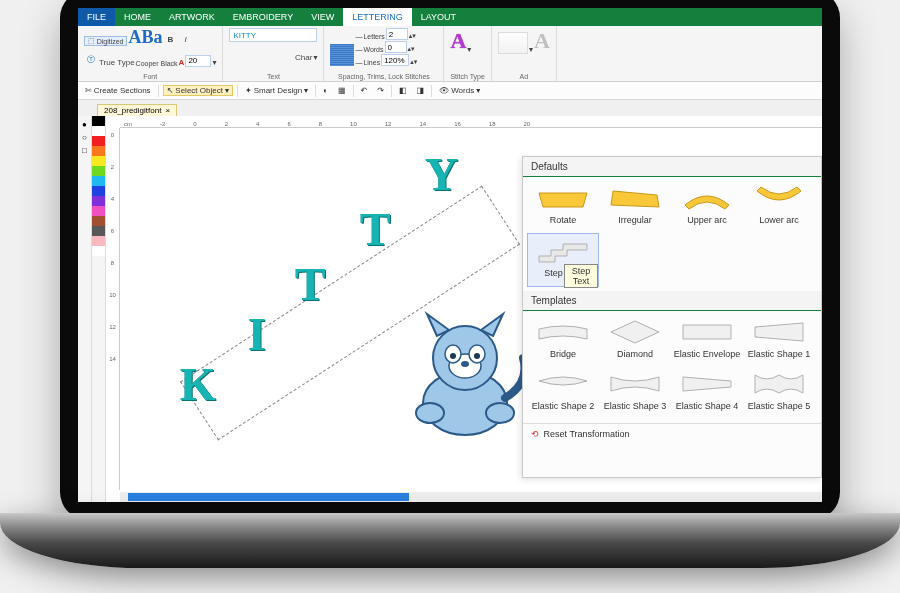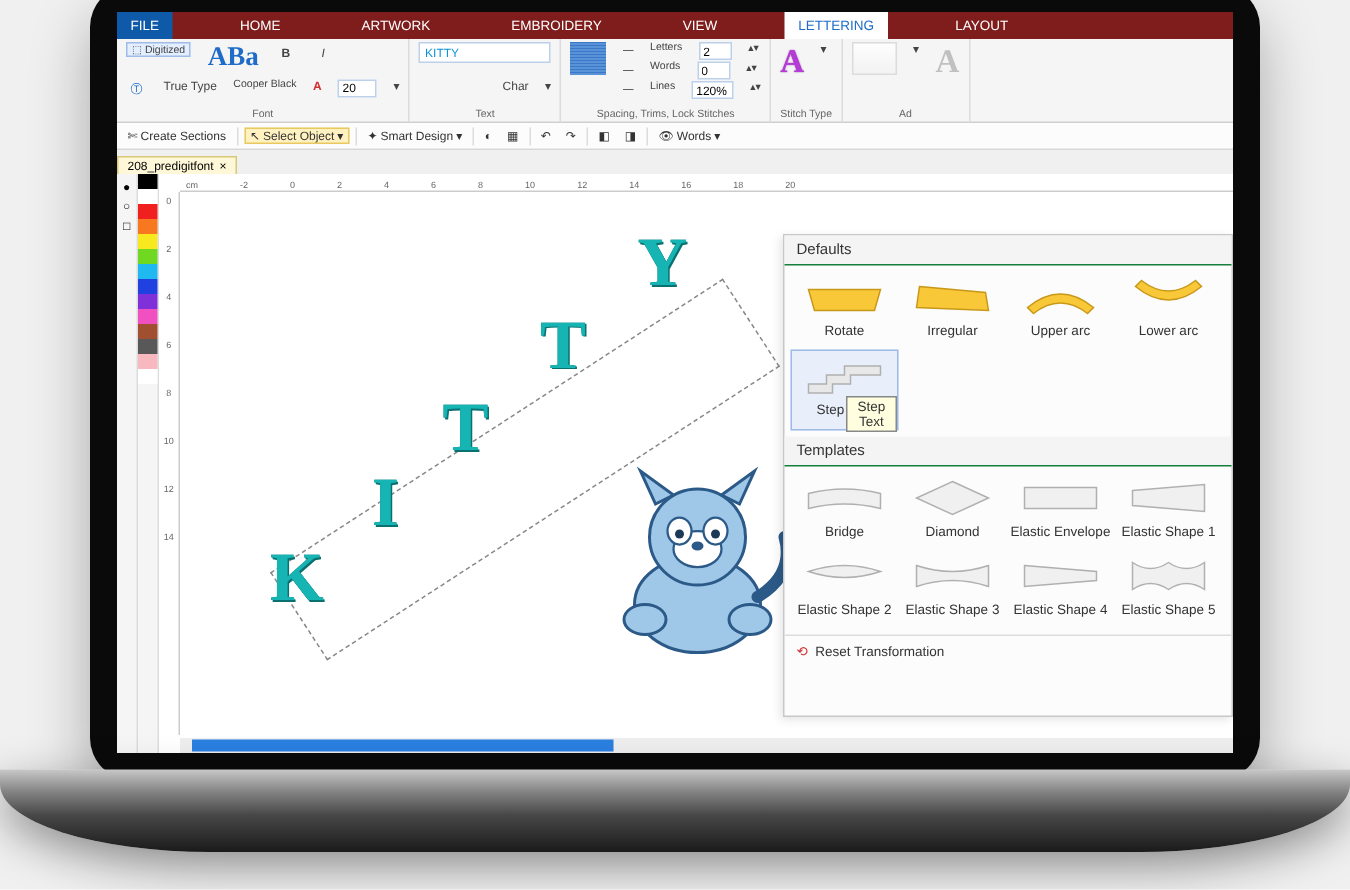--- a/index.html
+++ b/index.html
@@ -2,46 +2,46 @@
 <html><head>
 <meta charset="utf-8">
 <style>
 *{box-sizing:border-box;margin:0;padding:0;font-family:"Segoe UI",Arial,sans-serif;}
 body{background:#f0f0f0;width:900px;height:593px;position:relative;overflow:hidden;}
 .laptop{position:absolute;left:60px;top:-10px;width:780px;height:530px;background:#0a0a0a;border-radius:28px;padding:18px;box-shadow:0 20px 40px rgba(0,0,0,.3);}
 .laptop::after{content:"";position:absolute;left:-60px;right:-60px;bottom:-48px;height:55px;background:linear-gradient(180deg,#c8c8c8 0%,#888 25%,#484848 55%,#1a1a1a 100%);border-radius:0 0 140px 140px / 0 0 45px 45px;box-shadow:0 10px 30px rgba(0,0,0,.4);}
 .laptop::before{content:"";position:absolute;left:50%;bottom:-16px;transform:translateX(-50%);width:120px;height:8px;background:#505050;border-radius:0 0 10px 10px;}
 .screen{width:100%;height:100%;background:#fff;position:relative;overflow:hidden;}
 
-.tabs{background:#7f1d1d;height:18px;display:flex;align-items:center;font-size:9px;color:#fff;gap:36px;}
+.tabs{background:#15803d;height:18px;display:flex;align-items:center;font-size:9px;color:#fff;}
 .tabs .tab{padding:0 9px;height:100%;display:flex;align-items:center;cursor:pointer;}
 .tabs .file{background:#0f5aa8;}
 .tabs .active{background:#fff;color:#1e6cc7;}
 
 .ribbon{height:56px;background:#f5f5f5;border-bottom:1px solid #d0d0d0;display:flex;font-size:8px;color:#444;}
 .group{border-right:1px solid #dcdcdc;padding:2px 6px 0;display:flex;flex-direction:column;justify-content:space-between;}
-.group .row{display:flex;align-items:flex-start;gap:11px;}
+.group .row{display:flex;align-items:flex-end;gap:1px;}
 .group .lbl{text-align:center;font-size:7px;color:#666;padding-bottom:1px;}
 .digitized{background:#e3eefe;border:1px solid #9fbce8;padding:0 3px;font-size:7px;display:inline-flex;align-items:center;gap:2px;}
 .aba{font-family:Georgia,serif;font-weight:bold;color:#1e6cc7;font-size:18px;line-height:1;}
 .fontname{font-size:7px;}
 .smallinput{background:#fff;border:1px solid #bcd0ea;height:12px;width:26px;font-size:8px;padding:0 2px;}
 .textinput{background:#fff;border:1px solid #bcd0ea;height:14px;width:88px;font-size:8px;color:#0a94d6;padding:0 3px;}
 .iconbtn{width:14px;height:14px;display:inline-flex;align-items:center;justify-content:center;}
 .stitch-a{font-family:Georgia,serif;font-size:22px;font-weight:bold;color:#b53ad6;text-shadow:0 0 1px #7a2095;}
 .stitch-a2{font-family:Georgia,serif;font-size:22px;font-weight:bold;color:#c0c0c0;}
 .shape-prev{width:30px;height:22px;background:linear-gradient(180deg,#fefefe,#f2f2f2);border:1px solid #dcdcdc;}
 
 .qbar{height:18px;background:#fcfcfc;border-bottom:1px solid #d8d8d8;display:flex;align-items:center;font-size:8px;color:#333;padding:0 4px;gap:4px;}
 .qbar .sep{width:1px;height:12px;background:#dcdcdc;}
 .qbar .tool{padding:0 3px;display:inline-flex;align-items:center;gap:2px;}
 .select-obj{background:#fff1c0;border:1px solid #e8c860;padding:0 3px;}
 
 .doctab{height:16px;background:#f0f0f0;display:flex;align-items:flex-end;}
-.doctab .dt{background:#fff8d8;border:1px solid #d8c878;border-bottom:none;font-size:8px;padding:1px 6px;margin-left:0;display:flex;align-items:center;gap:4px;}
+.doctab .dt{background:#fff8d8;border:1px solid #d8c878;border-bottom:none;font-size:8px;padding:1px 6px;margin-left:19px;display:flex;align-items:center;gap:4px;}
 
 .ws{position:absolute;left:0;right:0;top:108px;bottom:0;display:flex;}
 .leftbar{width:14px;background:#f5f5f5;border-right:1px solid #dcdcdc;display:flex;flex-direction:column;align-items:center;gap:4px;padding-top:4px;font-size:8px;}
 .palette{width:14px;background:#f5f5f5;border-right:1px solid #dcdcdc;display:flex;flex-direction:column;}
 .palette .sw{height:10px;width:100%;}
 .canvas-area{flex:1;position:relative;background:#fff;}
 .hruler{position:absolute;top:0;left:14px;right:0;height:12px;background:#fff;border-bottom:1px solid #ccc;font-size:6px;color:#666;display:flex;align-items:flex-end;gap:28px;padding-left:4px;}
 .vruler{position:absolute;top:12px;left:0;bottom:12px;width:14px;background:#fff;border-right:1px solid #ccc;font-size:6px;color:#666;display:flex;flex-direction:column;align-items:center;gap:26px;padding-top:4px;}
 .canvas{position:absolute;left:14px;top:12px;right:0;bottom:12px;background:#fff;}
 .hscroll{position:absolute;left:14px;right:0;bottom:0;height:10px;background:#eee;}

